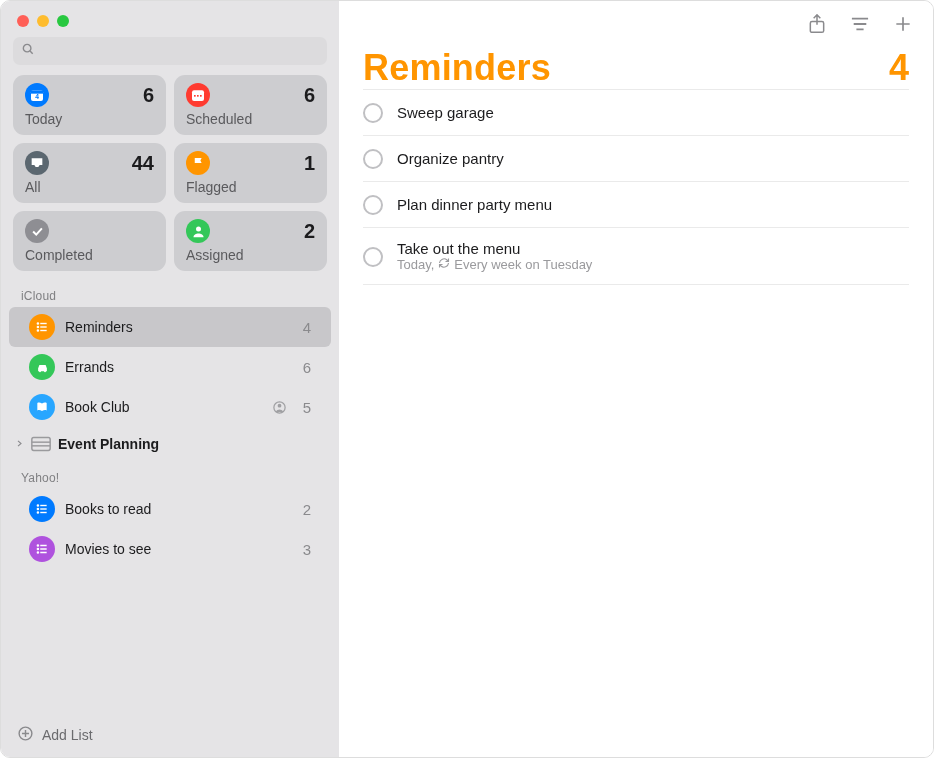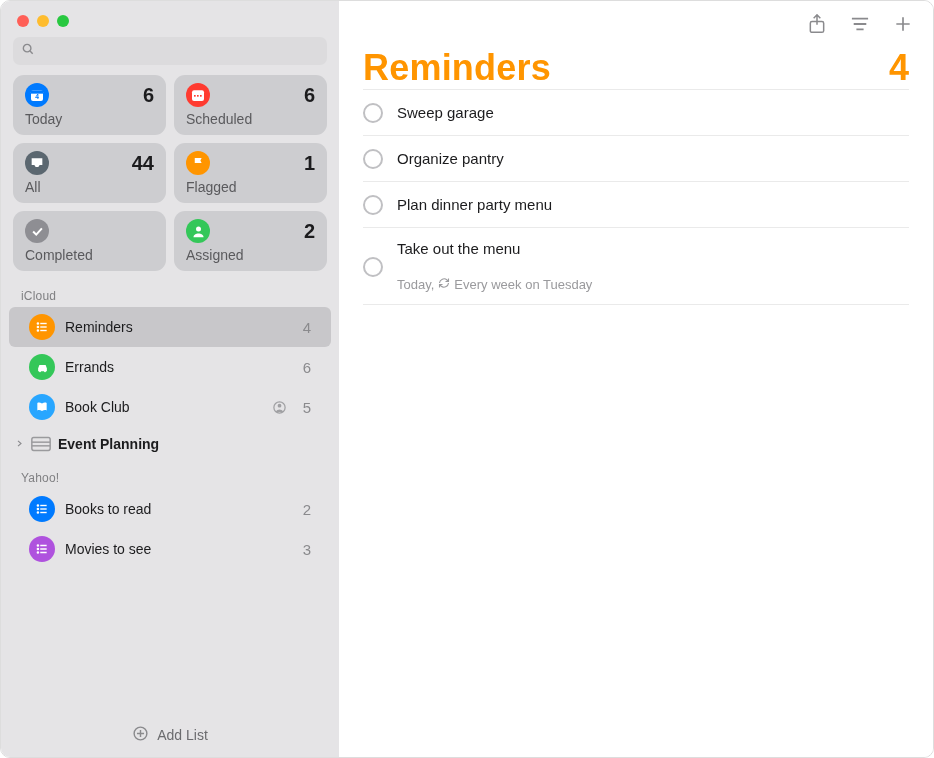--- a/index.html
+++ b/index.html
@@ -24,39 +24,39 @@
   .list-row { display: flex; align-items: center; gap: 10px; padding: 7px 20px; cursor: pointer; border-radius: 6px; margin: 0 8px; }
   .list-row.selected { background: #c8c7ca; }
   .list-icon { width: 26px; height: 26px; border-radius: 50%; display: flex; align-items: center; justify-content: center; color: #fff; flex-shrink: 0; }
   .list-name { font-size: 14px; color: #1c1c1e; flex: 1; }
   .list-count { font-size: 15px; color: #8a8a8d; }
   .folder-row { display: flex; align-items: center; gap: 6px; padding: 7px 20px 7px 14px; cursor: pointer; }
   .folder-chevron { color: #8a8a8d; font-size: 11px; }
   .folder-icon { color: #9a9a9d; display: flex; }
   .folder-name { font-size: 14px; color: #1c1c1e; font-weight: 600; }
   .shared-badge { width: 18px; height: 18px; display: flex; align-items: center; justify-content: center; color: #a0a0a3; margin-right: 4px; }
-  .footer { margin-top: auto; display: flex; align-items: center; gap: 8px; padding: 10px 16px 12px 16px; color: #6b6b6e; font-size: 14px; cursor: pointer; justify-content: center; }
+  .footer { margin-top: auto; display: flex; align-items: center; gap: 8px; padding: 10px 16px 12px 16px; color: #6b6b6e; font-size: 14px; cursor: pointer; }
   .footer svg { color: #8a8a8d; }
 
   .main { flex: 1; background: #fff; display: flex; flex-direction: column; }
   .toolbar { display: flex; justify-content: flex-end; align-items: center; gap: 22px; padding: 12px 20px 4px 20px; color: #8a8a8d; }
   .toolbar .tbtn { cursor: pointer; display: flex; align-items: center; }
   .content { padding: 8px 24px 0 24px; }
   .list-header { display: flex; justify-content: space-between; align-items: baseline; }
   .list-title { font-size: 36px; font-weight: 700; color: #ff9500; letter-spacing: 0.2px; }
   .list-big-count { font-size: 36px; font-weight: 700; color: #ff9500; }
   .sub-row { display: flex; justify-content: space-between; align-items: center; font-size: 14px; color: #a0a0a3; margin-top: 10px; margin-bottom: 8px; }
   .sub-left { display: flex; align-items: center; gap: 6px; }
   .clear { color: #ff9500; cursor: pointer; }
   .show { color: #ff9500; cursor: pointer; font-size: 15px; }
   .items { }
   .item-row { display: flex; align-items: center; gap: 14px; padding: 12px 0 12px 0; border-top: 1px solid #eaeaea; }
   .radio { width: 20px; height: 20px; border-radius: 50%; border: 2px solid #c0c0c3; cursor: pointer; flex-shrink: 0; margin-top: 1px; }
   .item-text { font-size: 15px; color: #1c1c1e; }
-  .item-sub { font-size: 13px; color: #9a9a9d; margin-top: 20px; display: flex; align-items: center; gap: 4px; }
+  .item-sub { font-size: 13px; color: #9a9a9d; margin-top: 0; display: flex; align-items: center; gap: 4px; }
 
   
   .bg-blue { background:#007aff; } .bg-red { background:#ff3b30; } .bg-dgray { background:#5b6770; } .bg-orange { background:#ff9500; } .bg-gray { background:#8e8e93; } .bg-green { background:#34c759; } .bg-lblue {background:#28a6ff;} .bg-purple{background:#af52de;}
 </style>
 </head>
 <body>
 
 <div class="window">
   <div class="sidebar">
     <div class="titlebar">

